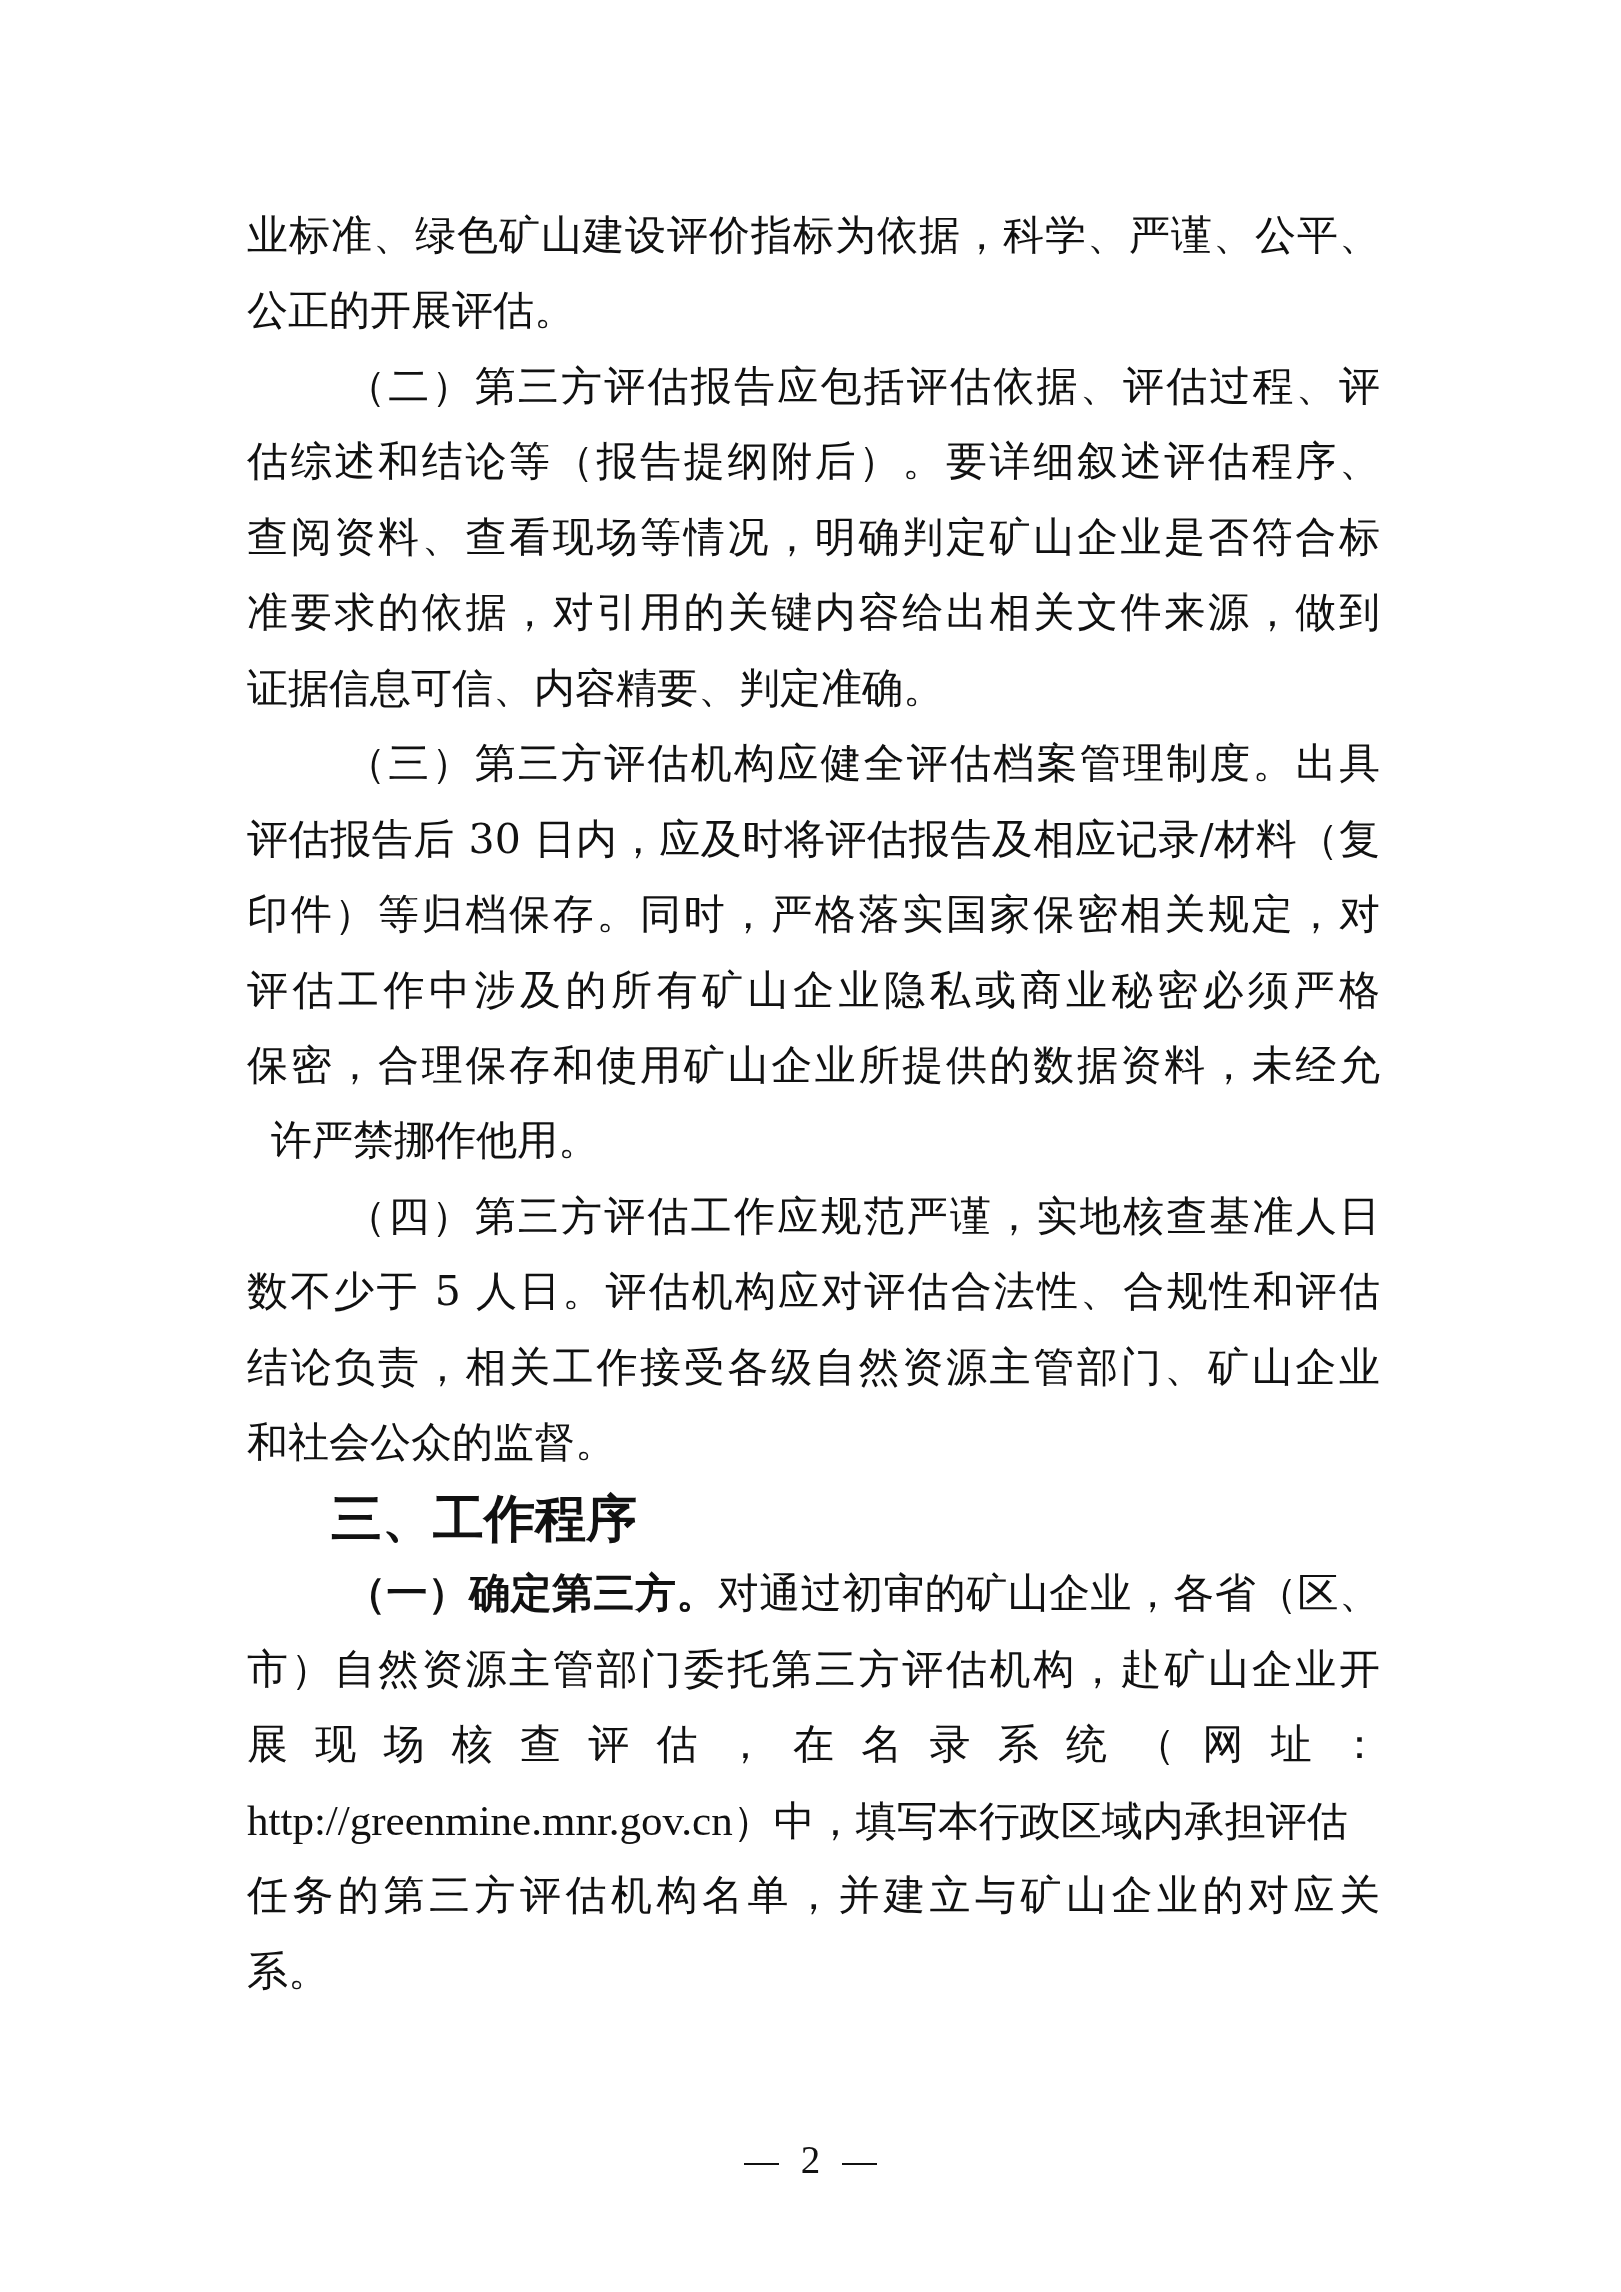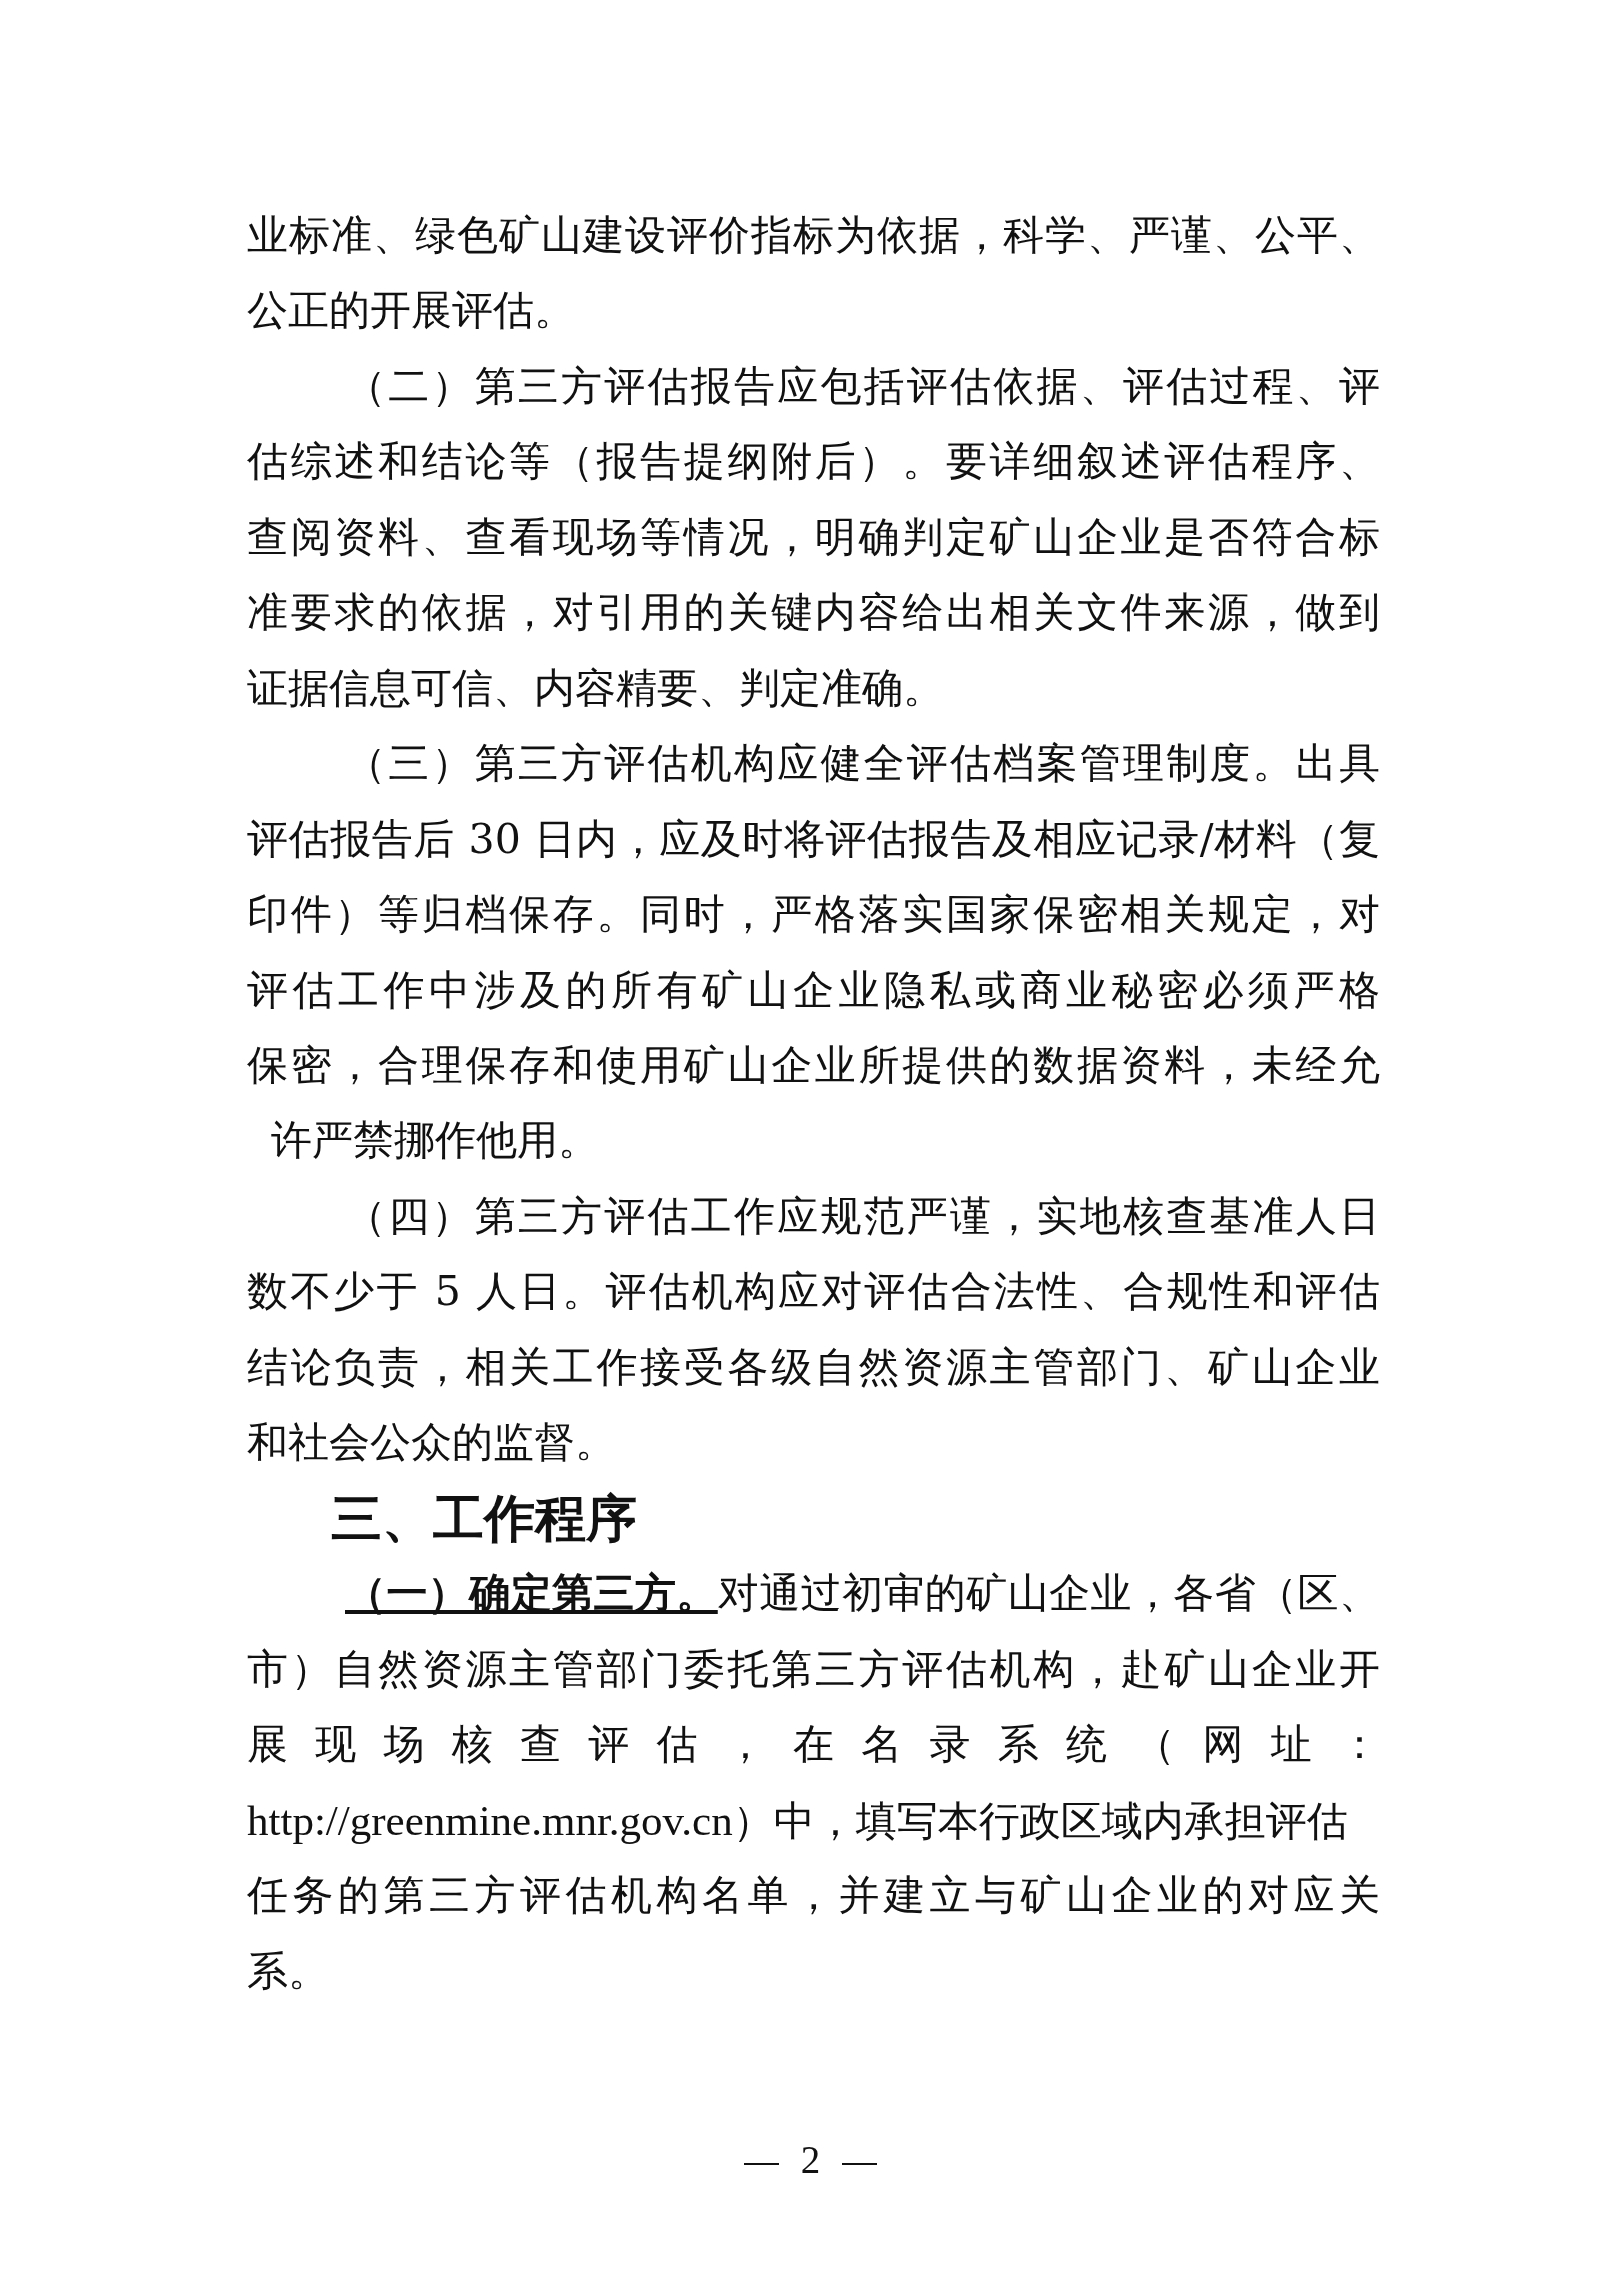--- a/index.html
+++ b/index.html
@@ -17,21 +17,21 @@
     letter-spacing: 0;
   }
   .line.last { text-align-last: left; }
   .line.indent { left: 345px; width: 1035px; }
   .heading {
     position: absolute; left: 331px;
     font-family: "DejaVu Sans", "Liberation Sans", sans-serif;
     font-weight: bold; font-size: 51px; line-height: 55px; height: 55px;
     white-space: nowrap;
   }
-  .bold { font-weight: bold; font-family: "DejaVu Sans", "Liberation Sans", sans-serif; text-decoration: underline; }
+  .bold { font-weight: bold; font-family: "DejaVu Sans", "Liberation Sans", sans-serif; }
   .url { font-family: "Liberation Serif", "DejaVu Serif", serif; font-size: 43px; }
   .footer {
     position: absolute; top: 2135px; left: 0; width: 1621px; text-align: center;
     font-family: "Liberation Serif", "DejaVu Serif", serif; font-size: 39px; line-height: 49px;
   }
   .footer .dash { display: inline-block; width: 35px; height: 2px; background: #111; vertical-align: middle; margin: 0 21.6px; }
 </style>
 </head>
 <body>
 

